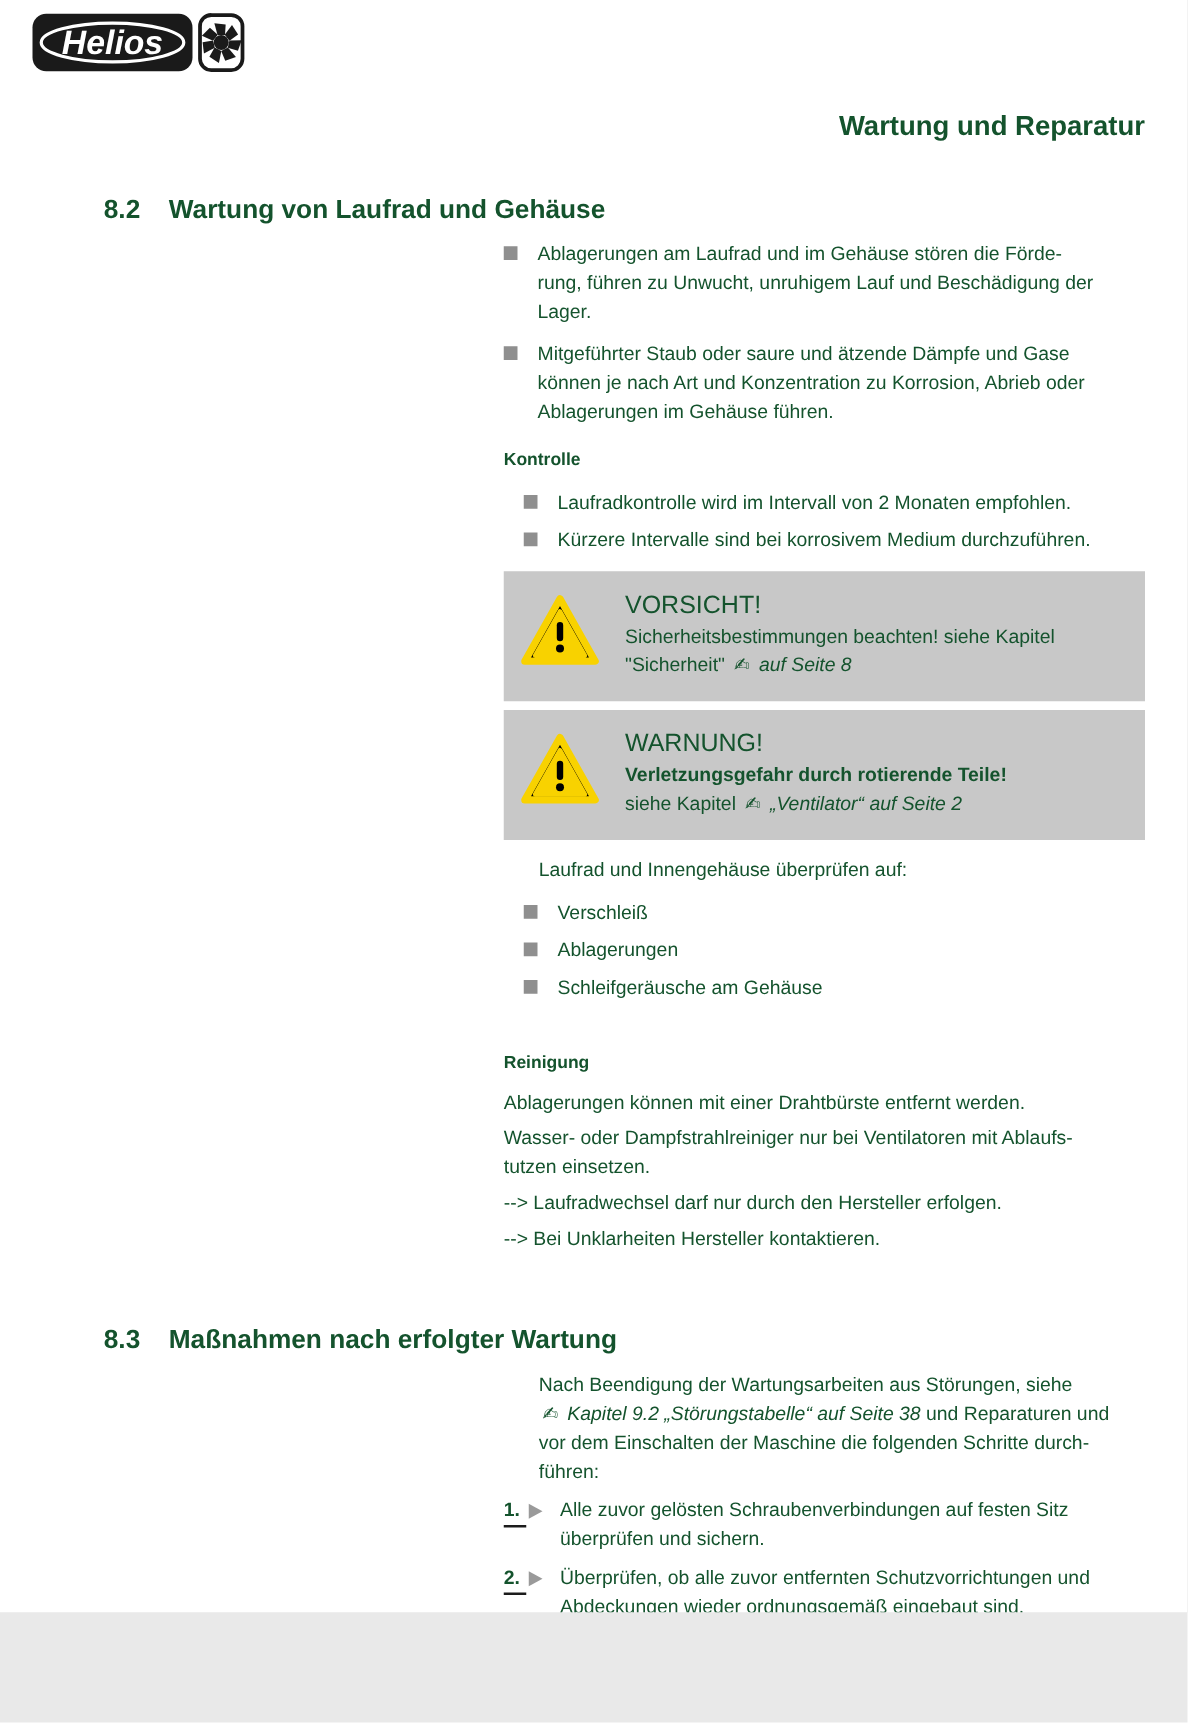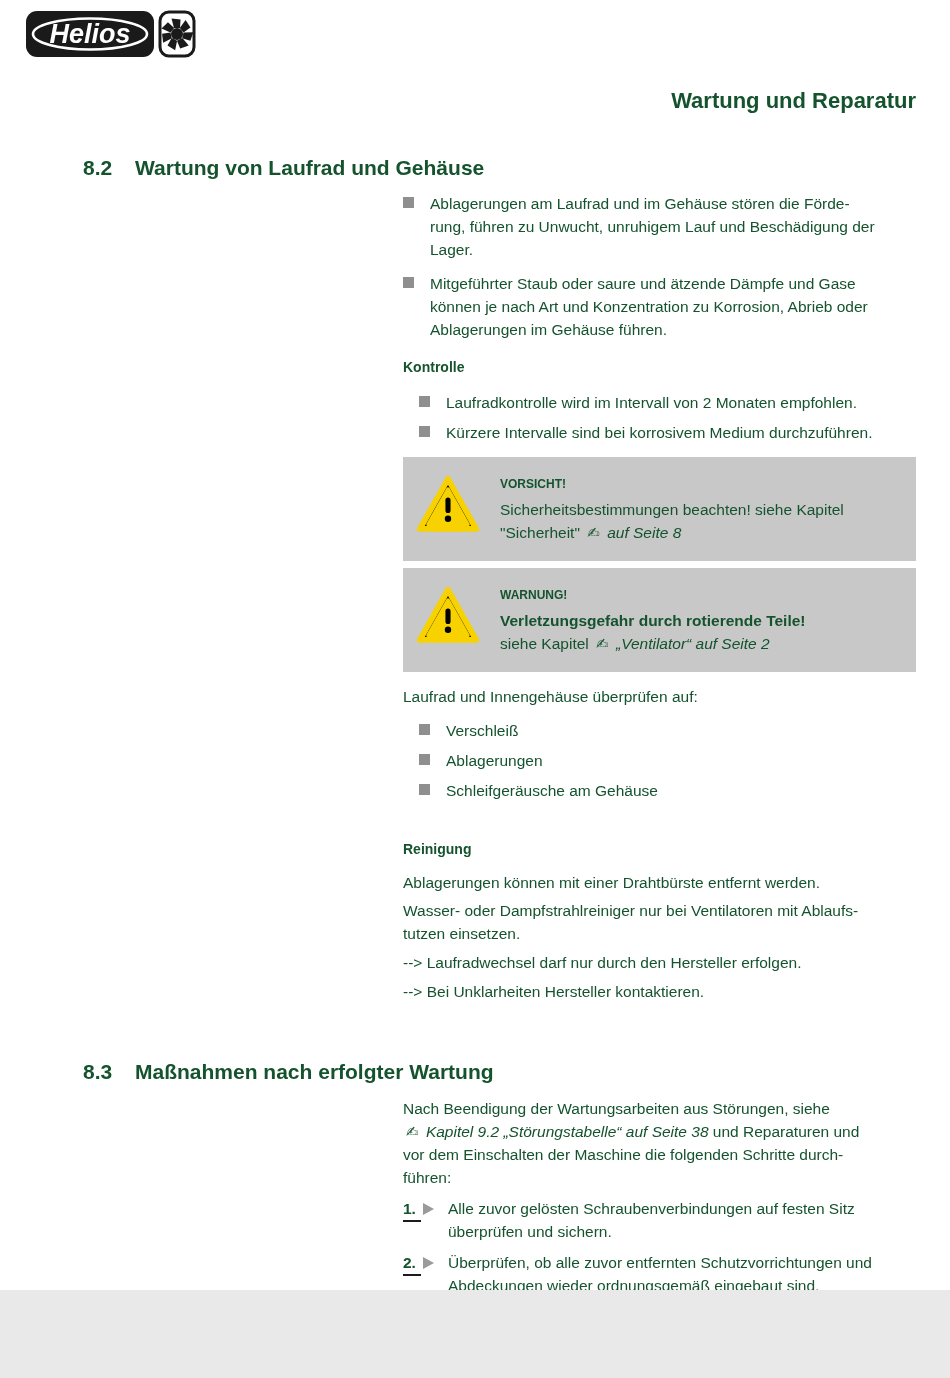--- a/index.html
+++ b/index.html
@@ -44,21 +44,21 @@
   .subhead { font-size:14px; font-weight:bold; line-height:23px; }
   
   .alert-box {
     background:#c8c8c8;
     display:flex; align-items:flex-start;
     padding:17px 14px 17px 13px;
     margin-top:13px;
   }
   .alert-box + .alert-box { margin-top:7px; }
   .alert-box .al-icon { flex:0 0 64px; margin-right:20px; }
-  .alert-title { font-size:12px; font-weight:bold; line-height:21px; margin-bottom:3px; }
+  .alert-title { font-size:20px; font-weight:normal; line-height:21px; margin-bottom:3px; }
   .alert-line { font-size:15.5px; line-height:23px; }
   .ref-ic { font-size:15px; padding:0 3px; }
   
   .note-line { margin-top:6px; }
   .note-line:first-of-type { margin-top:47px; }
   
   .step { display:flex; margin-top:8px; }
   .step-marker { flex:0 0 45px; display:flex; align-items:baseline; }
   .step-num {
     font-weight:bold; font-size:15.5px; line-height:23px;
@@ -67,21 +67,21 @@
   .step-arrow {
     width:0; height:0; align-self:flex-start; margin-top:6px; margin-left:2px;
     border-top:6px solid transparent; border-bottom:6px solid transparent;
     border-left:11px solid #9a9a9a;
   }
   .step-text { flex:1; }
   
   .footer { position:absolute; top:1304px; left:75px; right:34px; border-top:2px solid #101010; }
   .footer .pgnum { margin:9px 0 0 8px; font-size:10px; }
   
-  .mt12 { margin-top:12px; } .mt13 { margin-top:13px; } .mt15 { margin-top:15px; }
+  .mt12 { margin-top:12px; } .mt13 { margin-top:13px;margin-left:28px; } .mt15 { margin-top:15px; }
   .mt11 { margin-top:11px; } .mt36 { margin-top:36px; } .mt10 { margin-top:10px; }
   .mt5  { margin-top:5px; }
 </style>
 </head>
 <body>
 
 <div class="page">
 
   <div class="logo">
     <svg width="130" height="48" viewBox="0 0 130 48">

